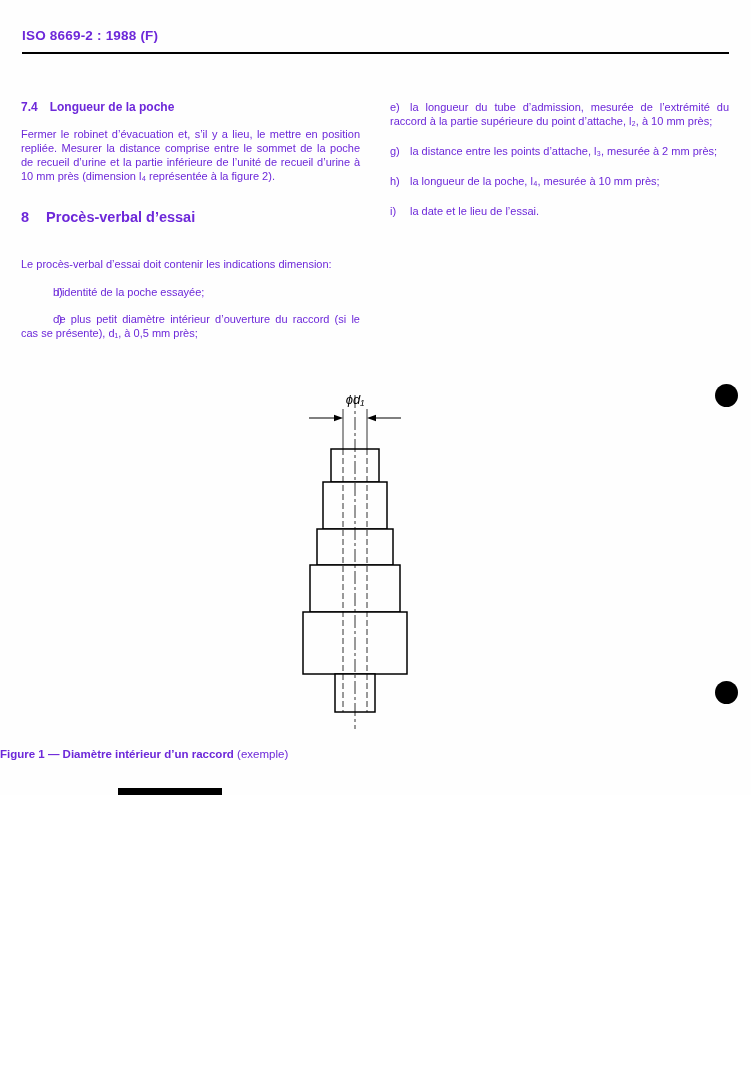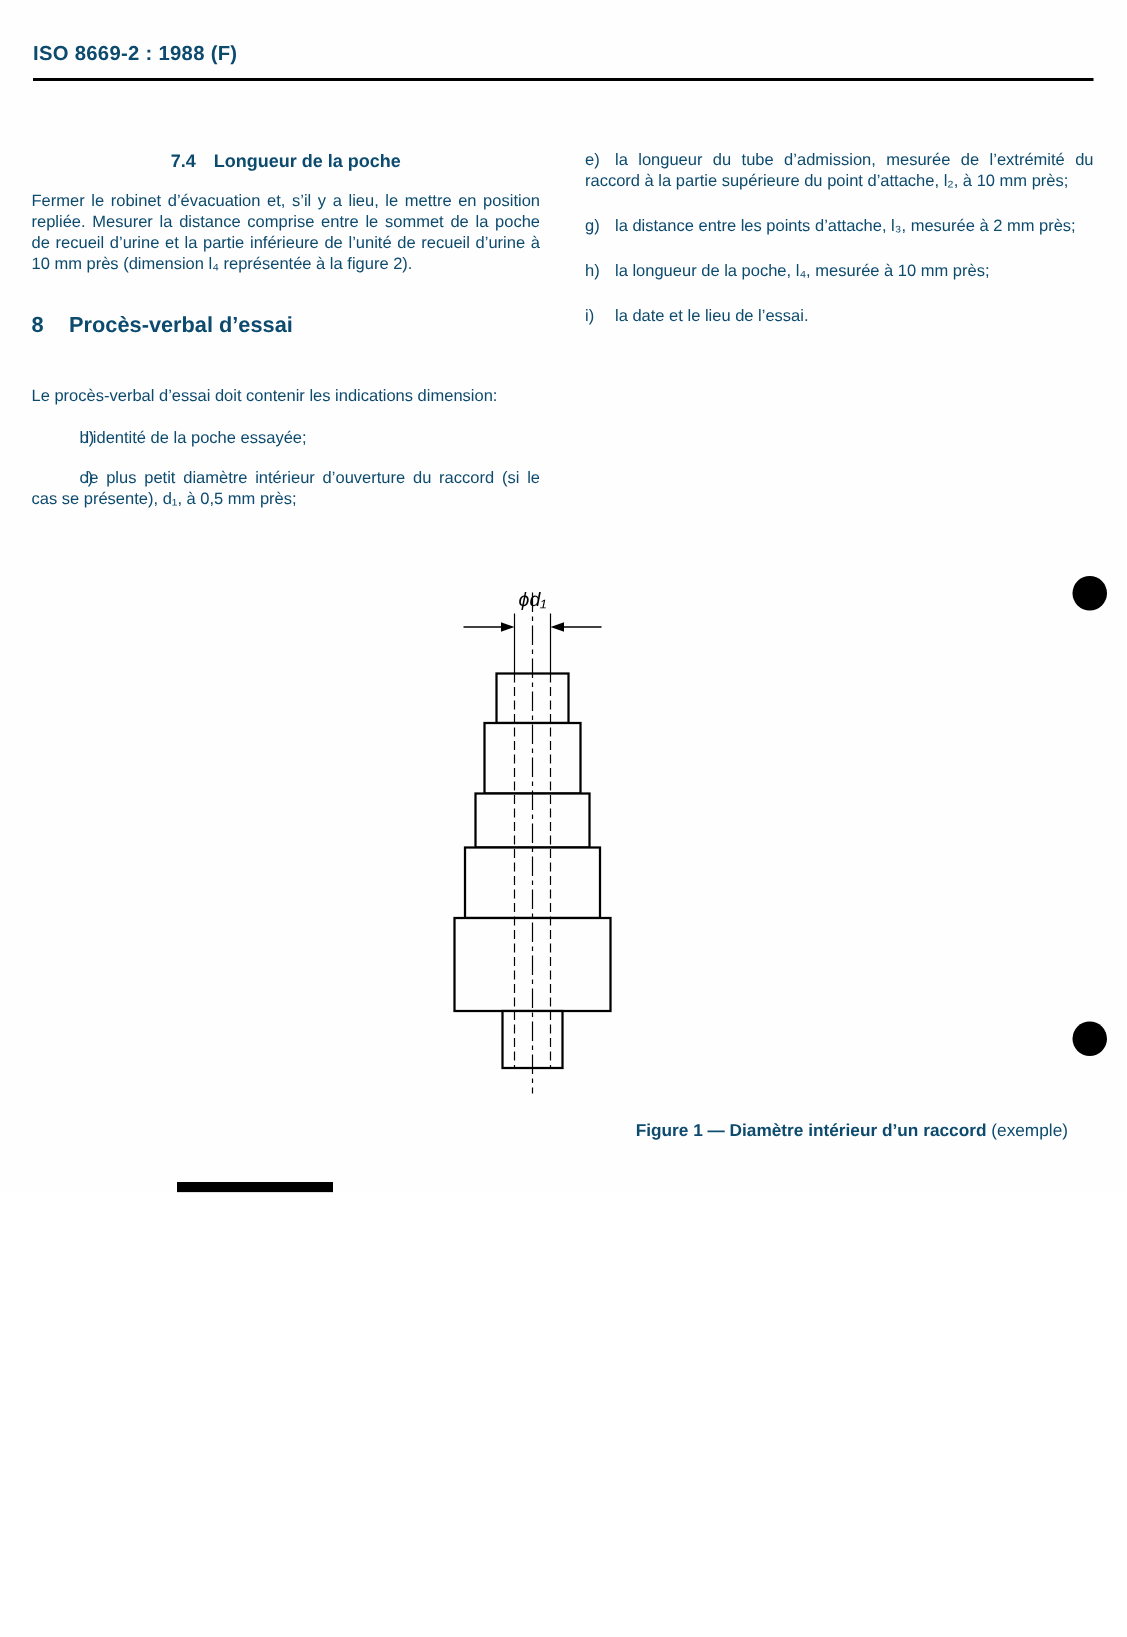--- a/index.html
+++ b/index.html
@@ -4,21 +4,21 @@
 <style>
   * { margin: 0; padding: 0; box-sizing: border-box; }
   html, body { background: #ffffff; }
   body { font-family: "Liberation Sans", sans-serif; }
 
   .page {
     position: relative;
     width: 751px;
     height: 795px;
     background: #fefefe;
-    color: #0c4a6e;
+    color: #6d28d9;
     overflow: hidden;
     margin: 0 auto;
   }
 
   .page-header { padding: 28px 22px 0 22px; }
   .doc-ref { font-weight: bold; font-size: 13.5px; letter-spacing: 0.2px; }
   .header-rule {
     border: none;
     border-top: 2px solid #000;
     margin: 9px 22px 0 22px;
@@ -31,44 +31,43 @@
     margin-top: 46px;
   }
   .col {
     flex: 0 0 339px;
     width: 339px;
     font-size: 11px;
     line-height: 14px;
     text-align: justify;
   }
 
-  .h-sub { font-size: 12px; font-weight: bold; margin-bottom: 13px; text-align: center; }
+  .h-sub { font-size: 12px; font-weight: bold; margin-bottom: 13px; text-align: left; }
   .h-sub .num { margin-right: 12px; }
   .h-main { font-size: 14.5px; font-weight: bold; margin: 27px 0 33px 0; text-align: left; }
   .h-main .num { margin-right: 17px; }
 
   .para { margin-bottom: 8px; }
   .intro { margin-bottom: 14px; }
 
   .item { margin-bottom: 13px; }
   .item .marker { display: inline-block; width: 20px; }
   .col-left .item { text-indent: 16px; }
   .col-right .item { margin-bottom: 16px; }
 
   .figure-block {
     margin-top: 38px;
     width: 100%;
   }
   .figure-block svg { display: block; margin-left: 245px; }
   .figure-caption {
     margin-top: 17px;
-    text-align: right;
+    text-align: left;
     font-size: 11.5px;
     padding-right: 39px;
-    margin-left: 24px;
   }
   .figure-caption .cap-bold { font-weight: bold; }
 
   .page-number {
     position: absolute;
     left: 24px;
     top: 1047px;
     font-weight: bold;
     font-size: 13.5px;
   }

